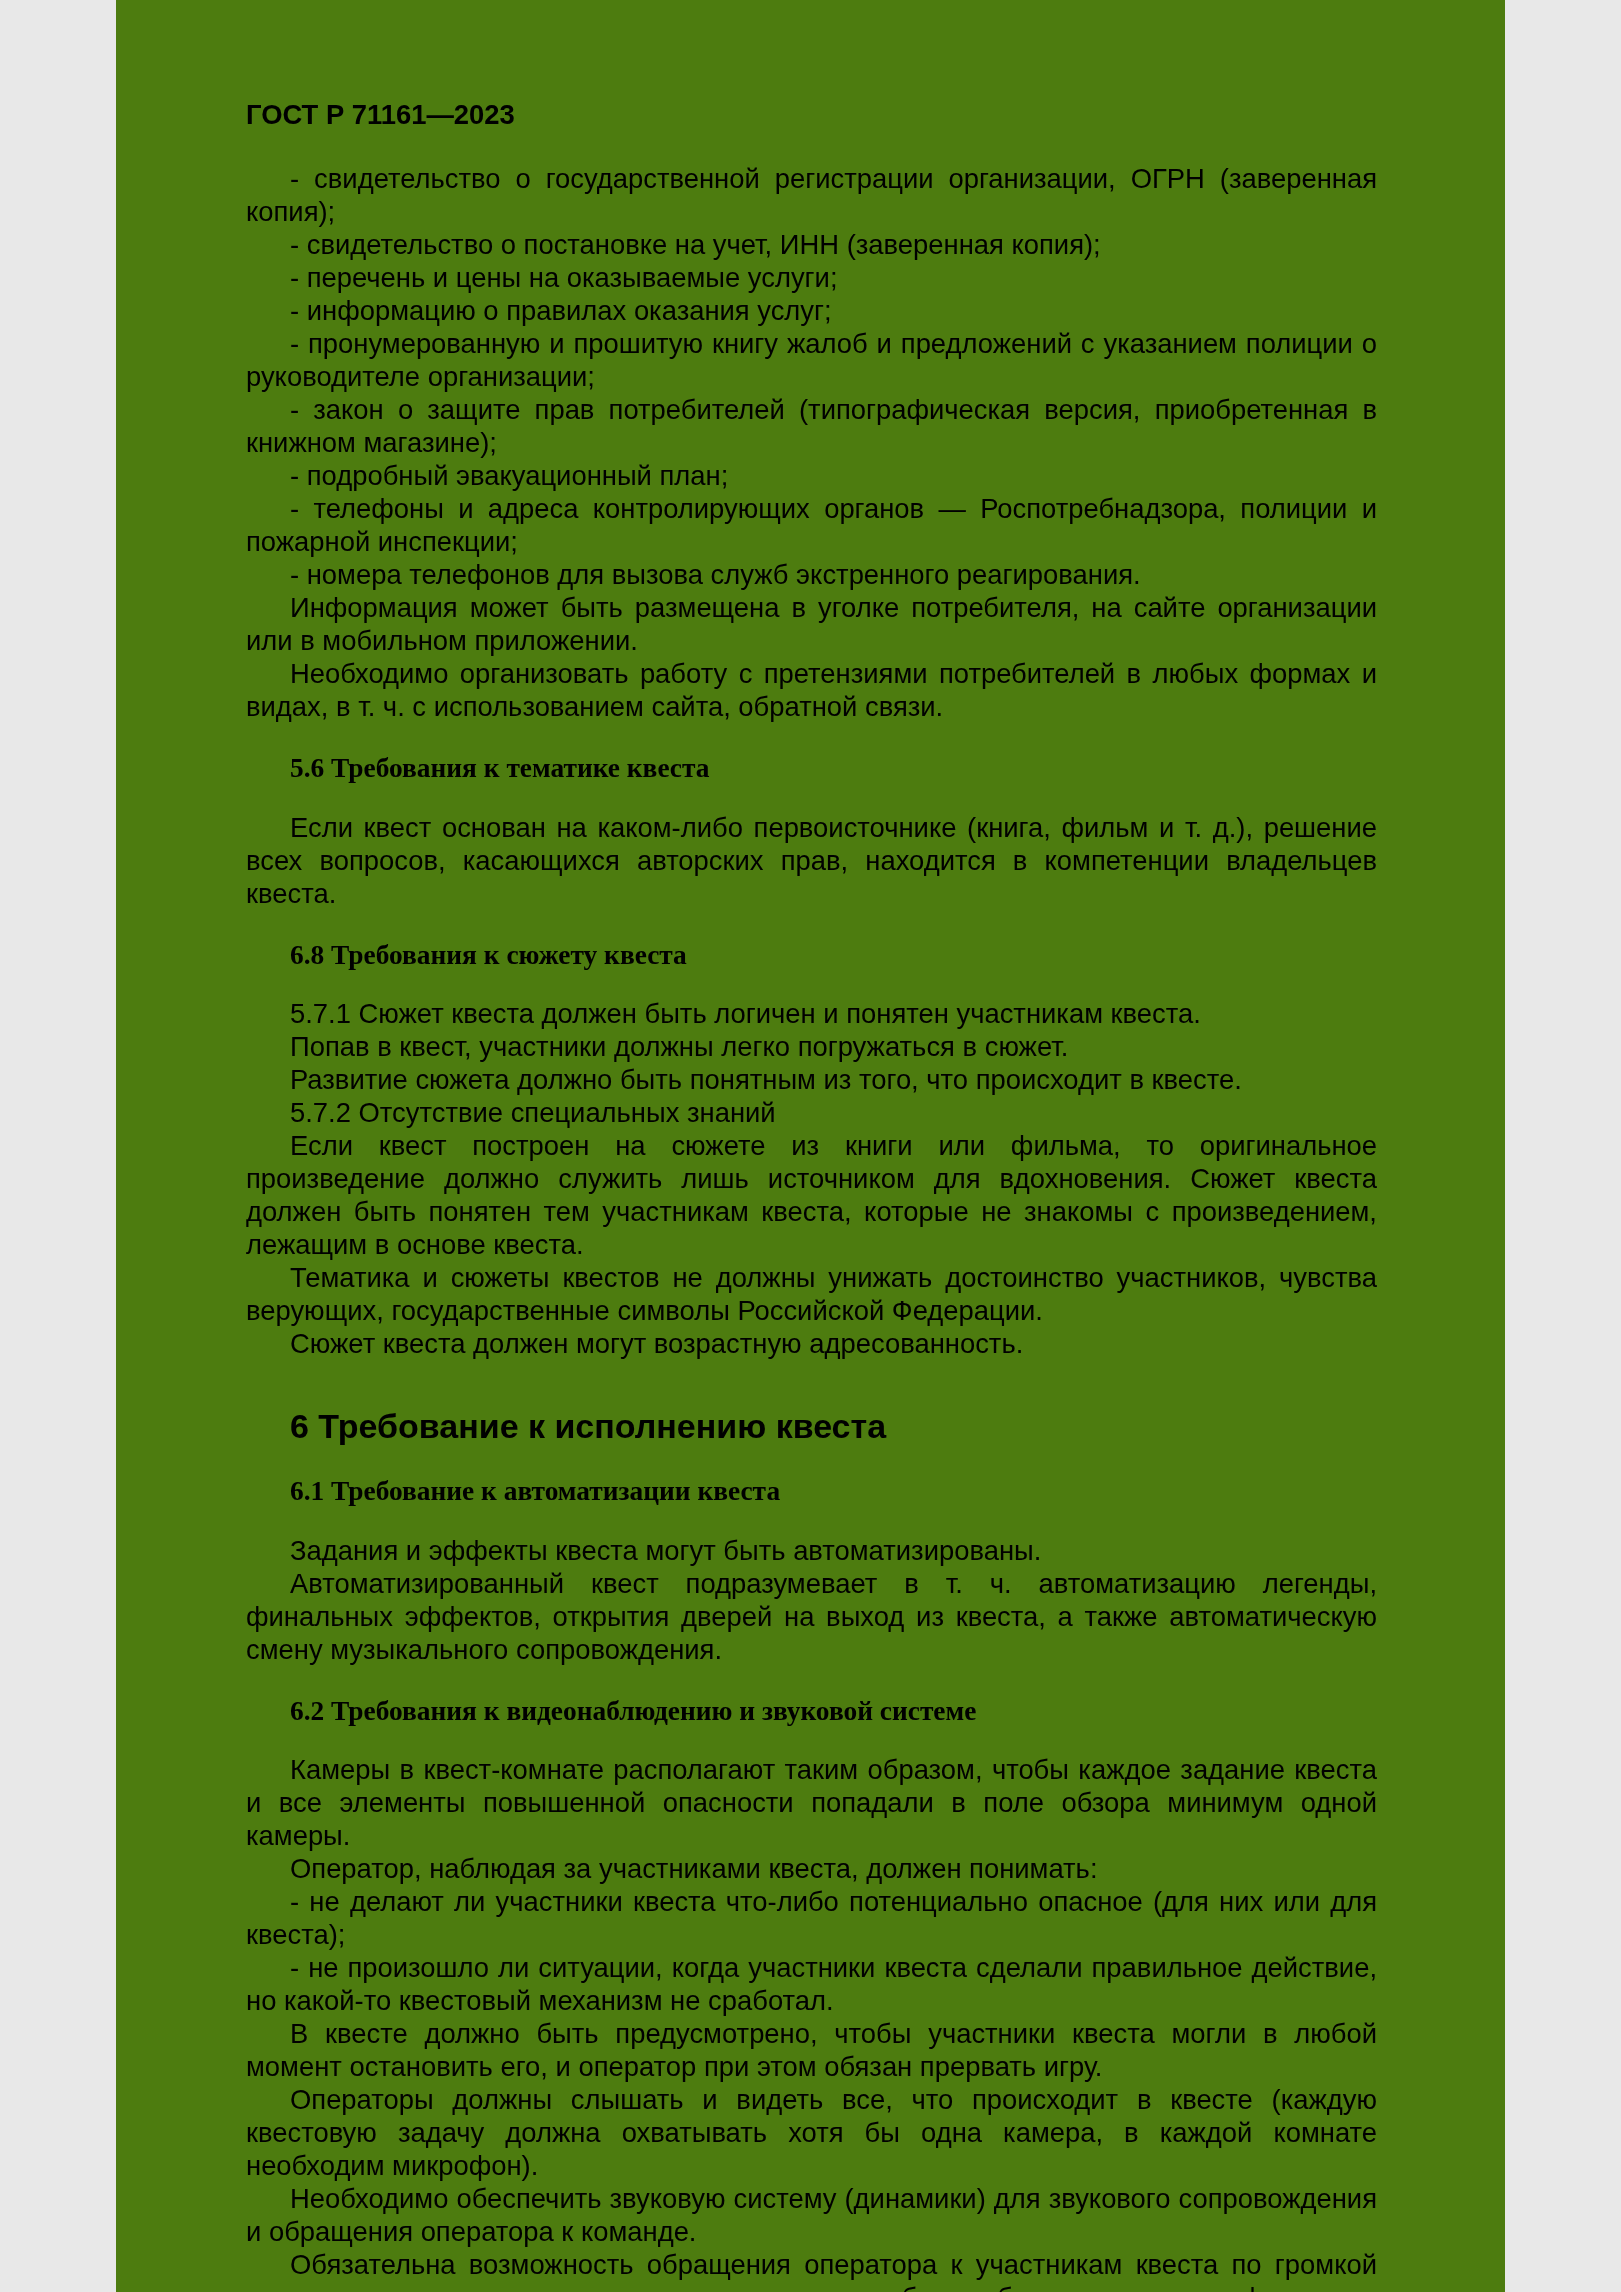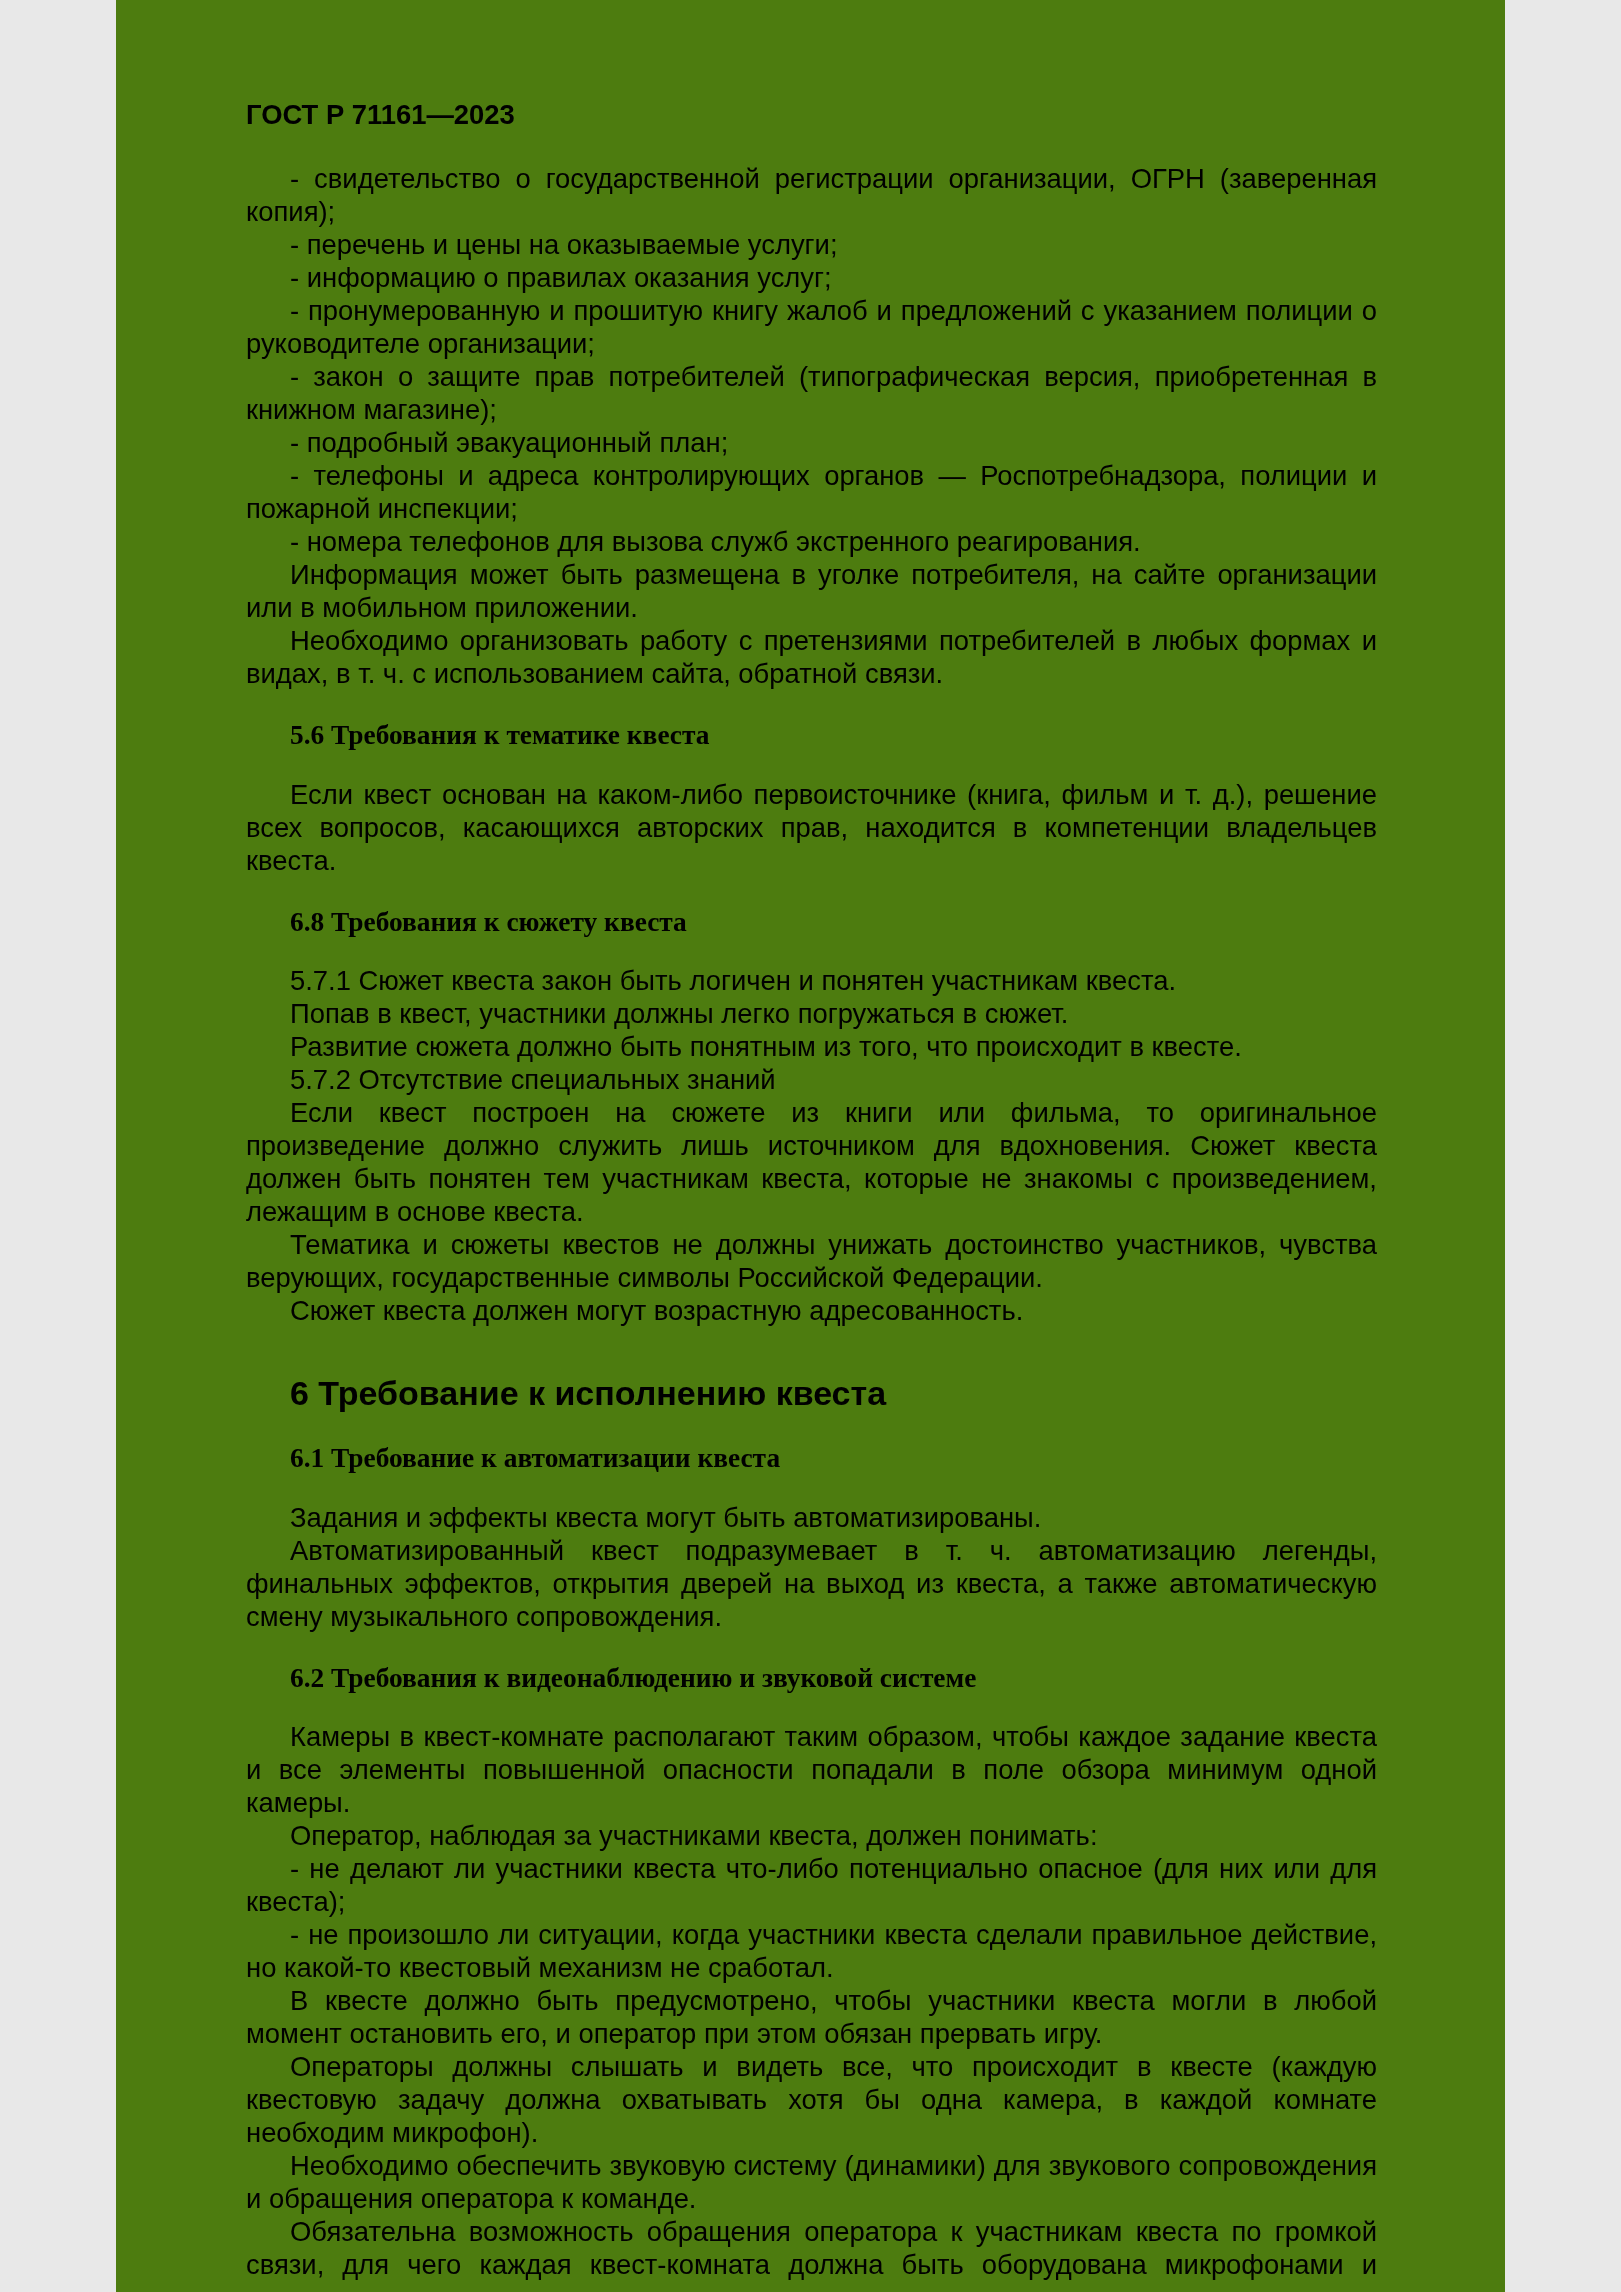--- a/index.html
+++ b/index.html
@@ -52,33 +52,34 @@
 </style>
 </head>
 <body>
 
 <div class="page">
 
   <div class="doc-header">ГОСТ Р 71161—2023</div>
 
   <div>
     <p class="li">- свидетельство о государственной регистрации организации, ОГРН (заверенная копия);</p>
+    <p class="li">- свидетельство о постановке на учет, ИНН (заверенная копия);</p>
     <p class="li">- перечень и цены на оказываемые услуги;</p>
     <p class="li">- информацию о правилах оказания услуг;</p>
     <p class="li">- пронумерованную и прошитую книгу жалоб и предложений с указанием полиции о руководителе организации;</p>
     <p class="li">- закон о защите прав потребителей (типографическая версия, приобретенная в книжном магазине);</p>
     <p class="li">- подробный эвакуационный план;</p>
     <p class="li">- телефоны и адреса контролирующих органов — Роспотребнадзора, полиции и пожарной инспекции;</p>
     <p class="li">- номера телефонов для вызова служб экстренного реагирования.</p>
     <p class="p">Информация может быть размещена в уголке потребителя, на сайте организации или в мобильном приложении.</p>
     <p class="p">Необходимо организовать работу с претензиями потребителей в любых формах и видах, в т. ч. с использованием сайта, обратной связи.</p>
     <p class="h3">5.6 Требования к тематике квеста</p>
     <p class="p">Если квест основан на каком-либо первоисточнике (книга, фильм и т. д.), решение всех вопросов, касающихся авторских прав, находится в компетенции владельцев квеста.</p>
     <p class="h3">6.8 Требования к сюжету квеста</p>
-    <p class="p">5.7.1 Сюжет квеста закон быть логичен и понятен участникам квеста.</p>
+    <p class="p">5.7.1 Сюжет квеста должен быть логичен и понятен участникам квеста.</p>
     <p class="p">Попав в квест, участники должны легко погружаться в сюжет.</p>
     <p class="p">Развитие сюжета должно быть понятным из того, что происходит в квесте.</p>
     <p class="p">5.7.2 Отсутствие специальных знаний</p>
     <p class="p">Если квест построен на сюжете из книги или фильма, то оригинальное произведение должно служить лишь источником для вдохновения. Сюжет квеста должен быть понятен тем участникам квеста, которые не знакомы с произведением, лежащим в основе квеста.</p>
     <p class="p">Тематика и сюжеты квестов не должны унижать достоинство участников, чувства верующих, государственные символы Российской Федерации.</p>
     <p class="p">Сюжет квеста должен могут возрастную адресованность.</p>
     <p class="h2">6 Требование к исполнению квеста</p>
     <p class="h3">6.1 Требование к автоматизации квеста</p>
     <p class="p">Задания и эффекты квеста могут быть автоматизированы.</p>
     <p class="p">Автоматизированный квест подразумевает в т. ч. автоматизацию легенды, финальных эффектов, открытия дверей на выход из квеста, а также автоматическую смену музыкального сопровождения.</p>

